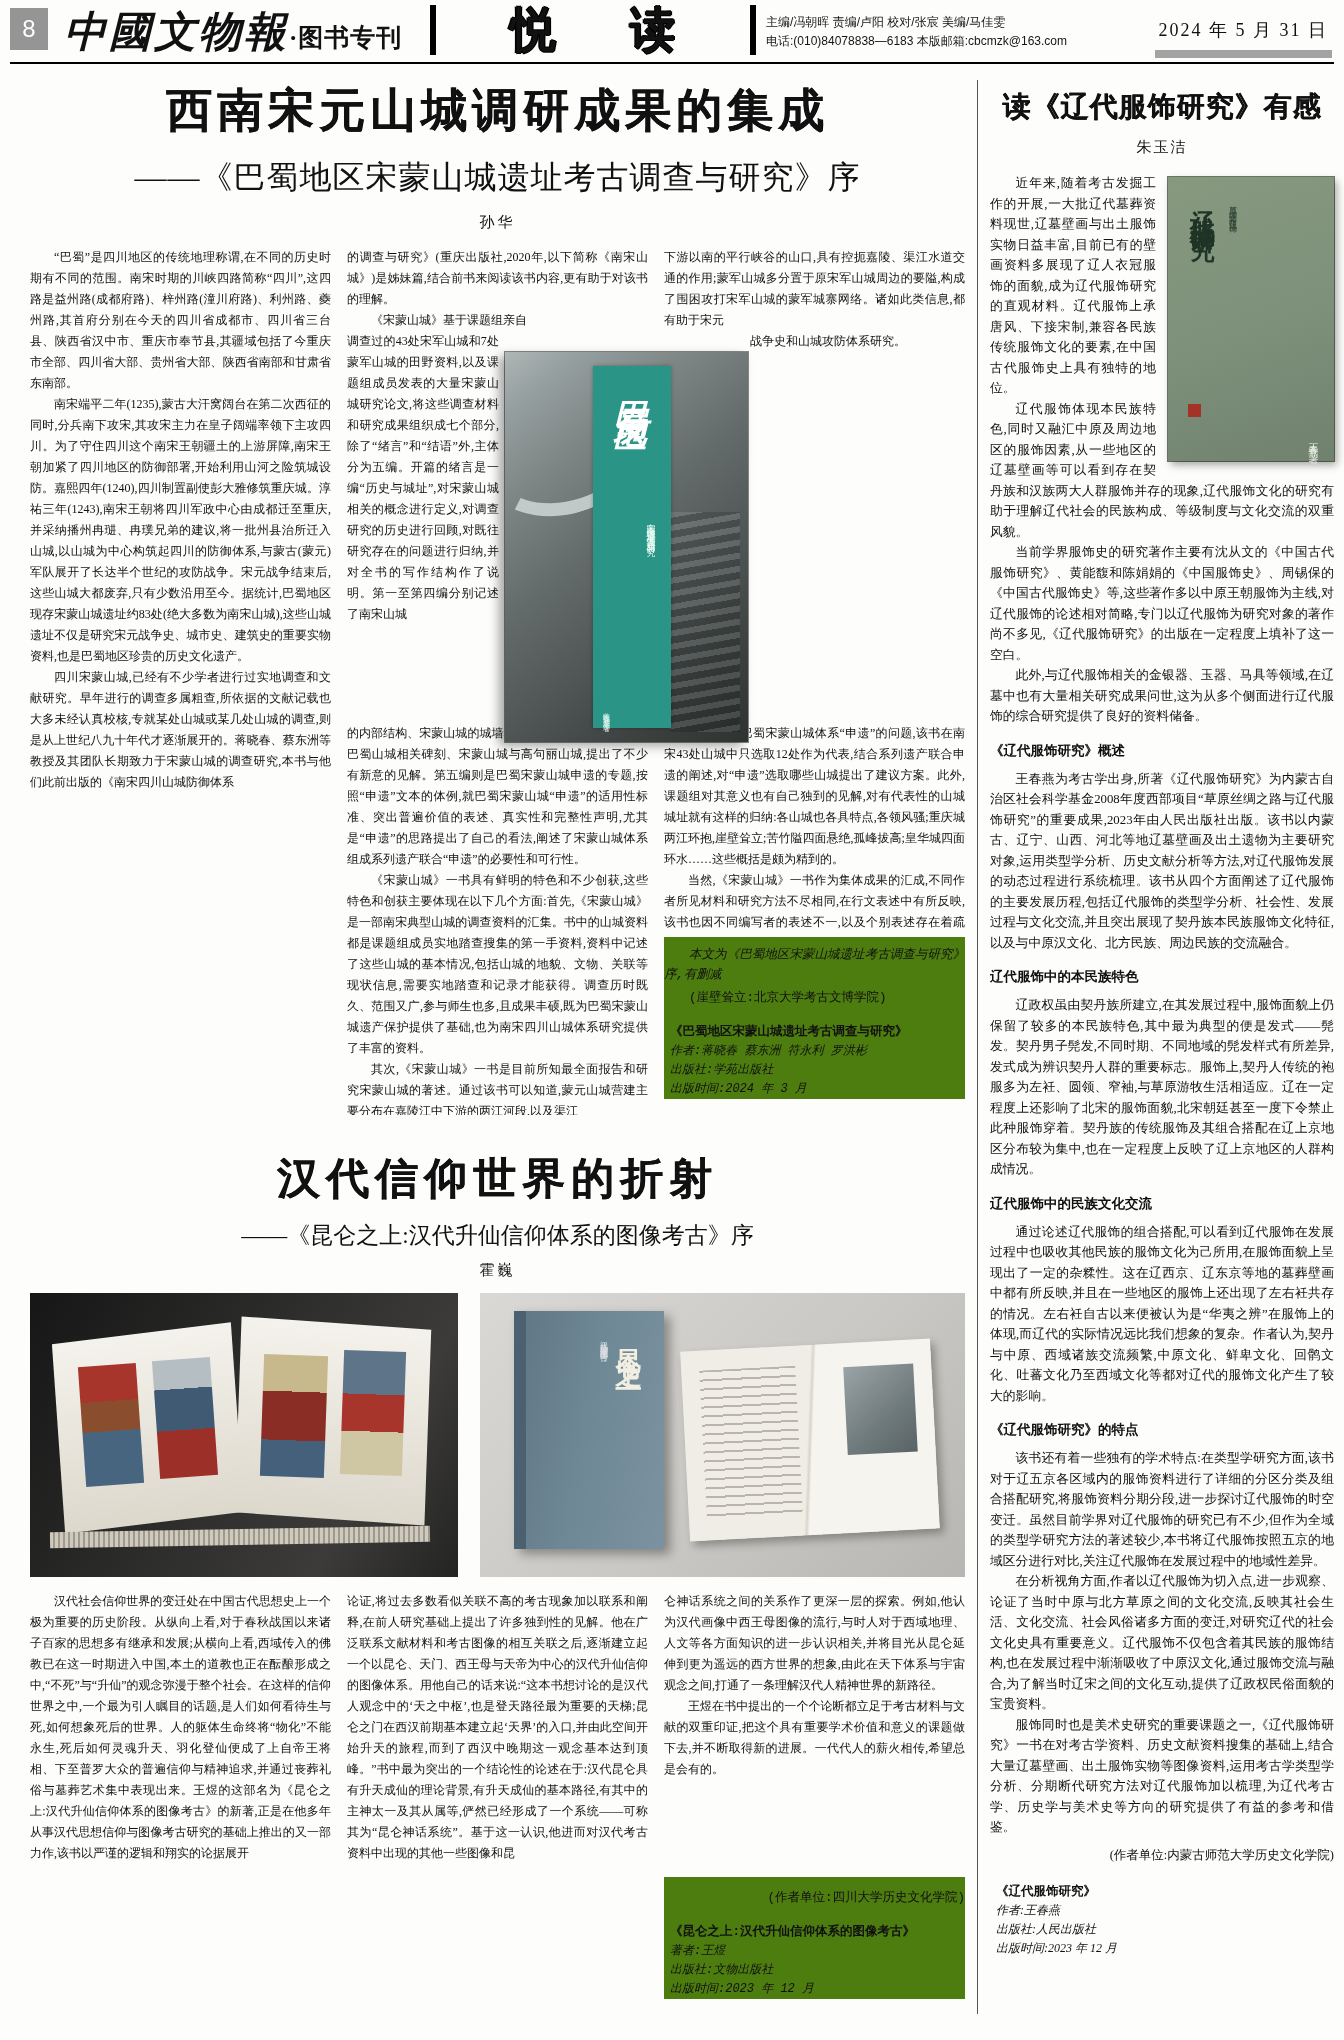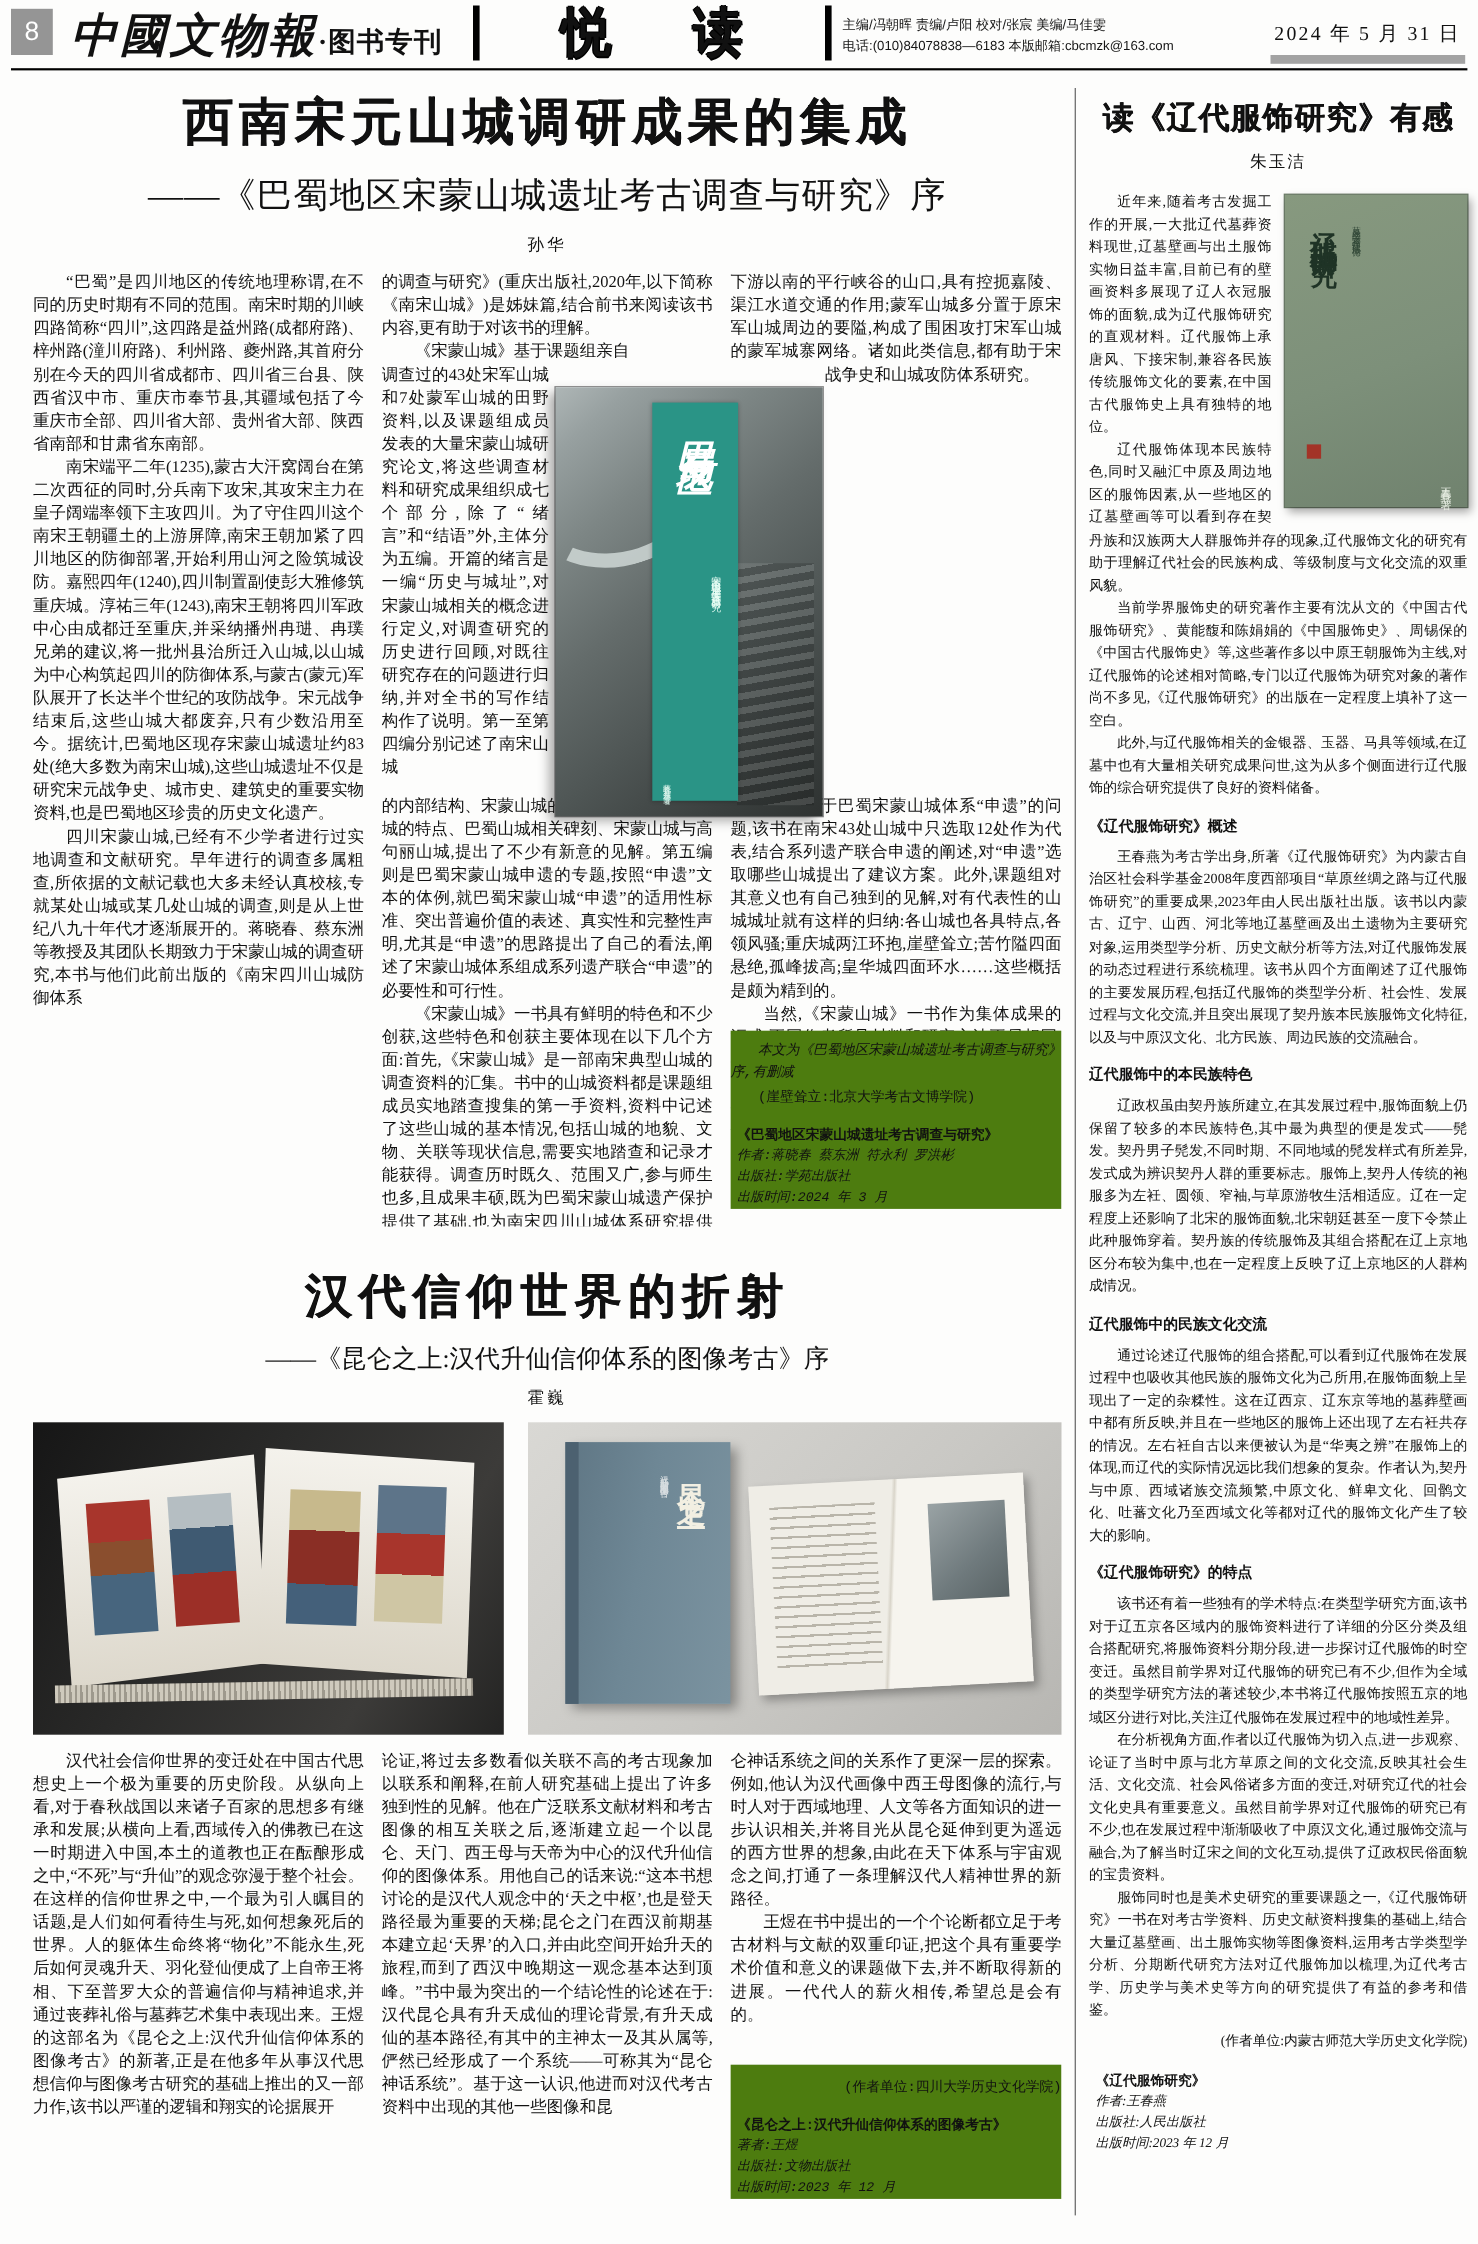--- a/index.html
+++ b/index.html
@@ -16,21 +16,21 @@
          align-items:center;justify-content:space-between;}
   .yuedu .bar{width:6px;height:50px;background:#000;}
   .yuedu .ch{font-size:45px;font-weight:900;transform:scaleY(1.06);
              text-shadow:1.3px 0 #000,-1.3px 0 #000,0 1.3px #000,0 -1.3px #000;}
   .credits{position:absolute;left:766px;top:13px;font:12px/19px "Liberation Sans",sans-serif;color:#151515;}
   .dateblk{position:absolute;right:12px;top:18px;font-size:18px;letter-spacing:2px;
            border-bottom:8px solid #a3a3a3;padding:0 4px 8px 4px;}
   .hrule{position:absolute;left:10px;right:10px;top:62px;border-top:2px solid #000;}
   .vrule{position:absolute;left:977px;top:80px;bottom:26px;border-left:1px solid #555;}
   
-  .para{margin:0;text-indent:2em;text-align:justify;font-size:15px;line-height:21px;}
+  .para{margin:0;text-indent:2em;text-align:justify;font-size:12px;line-height:21px;}
   .cont{text-indent:0;}
   .bodycols{display:flex;gap:16px;}
   .col{width:301px;overflow:hidden;}
   
   .a1{position:absolute;left:30px;top:76px;width:935px;}
   .headline1{font-size:46px;font-weight:900;letter-spacing:5px;text-align:center;
              text-shadow:.6px 0 #000;margin:4px 0 0 0;}
   .subtitle{font-size:32px;text-align:center;margin:14px 0 0 0;letter-spacing:1px;}
   .byline{font-size:15px;text-align:center;margin:13px 0 0 0;letter-spacing:3px;}
   .a1 .bodycols{margin-top:15px;height:868px;}
@@ -278,21 +278,21 @@
     <div>
         <p class="para">辽政权虽由契丹族所建立,在其发展过程中,服饰面貌上仍保留了较多的本民族特色,其中最为典型的便是发式——髡发。契丹男子髡发,不同时期、不同地域的髡发样式有所差异,发式成为辨识契丹人群的重要标志。服饰上,契丹人传统的袍服多为左衽、圆领、窄袖,与草原游牧生活相适应。辽在一定程度上还影响了北宋的服饰面貌,北宋朝廷甚至一度下令禁止此种服饰穿着。契丹族的传统服饰及其组合搭配在辽上京地区分布较为集中,也在一定程度上反映了辽上京地区的人群构成情况。</p>
       </div>
     <h4 class="sechead">辽代服饰中的民族文化交流</h4>
     <div>
         <p class="para">通过论述辽代服饰的组合搭配,可以看到辽代服饰在发展过程中也吸收其他民族的服饰文化为己所用,在服饰面貌上呈现出了一定的杂糅性。这在辽西京、辽东京等地的墓葬壁画中都有所反映,并且在一些地区的服饰上还出现了左右衽共存的情况。左右衽自古以来便被认为是“华夷之辨”在服饰上的体现,而辽代的实际情况远比我们想象的复杂。作者认为,契丹与中原、西域诸族交流频繁,中原文化、鲜卑文化、回鹘文化、吐蕃文化乃至西域文化等都对辽代的服饰文化产生了较大的影响。</p>
       </div>
     <h4 class="sechead">《辽代服饰研究》的特点</h4>
     <div>
         <p class="para">该书还有着一些独有的学术特点:在类型学研究方面,该书对于辽五京各区域内的服饰资料进行了详细的分区分类及组合搭配研究,将服饰资料分期分段,进一步探讨辽代服饰的时空变迁。虽然目前学界对辽代服饰的研究已有不少,但作为全域的类型学研究方法的著述较少,本书将辽代服饰按照五京的地域区分进行对比,关注辽代服饰在发展过程中的地域性差异。</p>
-        <p class="para">在分析视角方面,作者以辽代服饰为切入点,进一步观察、论证了当时中原与北方草原之间的文化交流,反映其社会生活、文化交流、社会风俗诸多方面的变迁,对研究辽代的社会文化史具有重要意义。虽然目前学界对辽代服饰的研究已有不少,也在发展过程中渐渐吸收了中原汉文化,通过服饰交流与融合,为了解当时辽宋之间的文化互动,提供了辽政权民俗面貌的宝贵资料。</p>
+        <p class="para">在分析视角方面,作者以辽代服饰为切入点,进一步观察、论证了当时中原与北方草原之间的文化交流,反映其社会生活、文化交流、社会风俗诸多方面的变迁,对研究辽代的社会文化史具有重要意义。辽代服饰不仅包含着其民族的服饰结构,也在发展过程中渐渐吸收了中原汉文化,通过服饰交流与融合,为了解当时辽宋之间的文化互动,提供了辽政权民俗面貌的宝贵资料。</p>
         <p class="para">服饰同时也是美术史研究的重要课题之一,《辽代服饰研究》一书在对考古学资料、历史文献资料搜集的基础上,结合大量辽墓壁画、出土服饰实物等图像资料,运用考古学类型学分析、分期断代研究方法对辽代服饰加以梳理,为辽代考古学、历史学与美术史等方向的研究提供了有益的参考和借鉴。</p>
       </div>
     <p class="affil">(作者单位:内蒙古师范大学历史文化学院)</p>
     <div class="bookinfo">
       <p class="bi-title">《辽代服饰研究》</p>
       <div>
           <p class="bi-line">作者:王春燕</p>
           <p class="bi-line">出版社:人民出版社</p>
           <p class="bi-line">出版时间:2023 年 12 月</p>
         </div>

